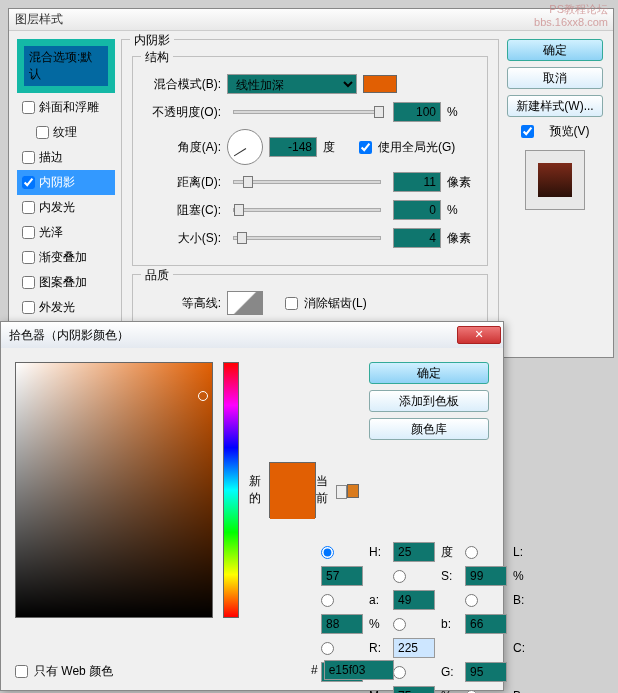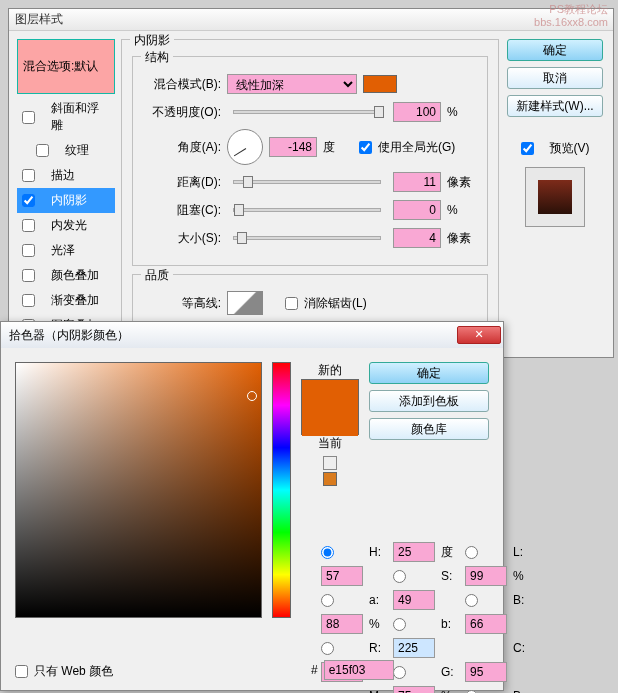--- a/index.html
+++ b/index.html
@@ -6,57 +6,57 @@
 body{background:#d0d0d0;width:618px;height:693px;overflow:hidden;position:relative}
 .window{position:absolute;background:#f0f0f0;border:1px solid #888}
 .titlebar{background:linear-gradient(#fdfdfd,#e8e8e8);height:22px;padding:3px 6px;border-bottom:1px solid #ccc;display:flex;align-items:center;justify-content:space-between}
 .titlebar-text{color:#333}
 .watermark{position:absolute;top:2px;right:10px;color:rgba(200,130,130,.7);font-size:11px;z-index:5}
 .wm2{top:16px}
 .layer-style-win{left:8px;top:8px;width:606px;height:350px}
 .ls-body{display:flex;padding:8px;gap:6px}
 .style-list{width:98px}
 .style-hdr{border:1px solid #aaa;padding:3px 5px;background:#fff;margin-bottom:2px}
-.style-sub{padding:18px 5px;border:1px solid #14b8a6;background:#fca5a5;margin-bottom:2px}
-.style-item{display:flex;align-items:center;gap:16px;padding:3px 4px;border:1px solid transparent}
+.style-sub{padding:3px 5px;border:7px solid #14b8a6;background:#0369a1;margin-bottom:2px}
+.style-item{display:flex;align-items:center;gap:4px;padding:3px 4px;border:1px solid transparent}
 .style-item.sel{background:#3399ff;color:#fff}
 .style-item.indent{padding-left:18px}
 input[type=checkbox]{width:13px;height:13px}
 .center-panel{flex:1}
 .group{border:1px solid #c0c0c0;padding:8px 10px 10px;margin-bottom:8px;position:relative}
 .group-title{position:absolute;top:-8px;left:8px;background:#f0f0f0;padding:0 4px}
 .subgroup{border:1px solid #c0c0c0;padding:10px;margin-top:8px;position:relative}
 .row{display:flex;align-items:center;gap:6px;margin:6px 0;min-height:22px}
 .row label{width:78px;text-align:right}
-select,input[type=text]{border:1px solid #999;padding:2px 4px;height:20px;background:#f9a8d4}
+select,input[type=text]{border:1px solid #999;padding:2px 4px;height:20px;background:#0f766e}
 select{width:130px}
 .swatch{width:34px;height:18px;border:1px solid #666;display:inline-block}
 .slider{flex:1;height:4px;background:#d8d8d8;position:relative;border:1px solid #aaa;margin:0 6px}
 .thumb{position:absolute;top:-5px;width:10px;height:12px;background:#e8e8e8;border:1px solid #777}
 .num{width:48px;text-align:right}
 .unit{width:30px}
 .angle-dial{width:36px;height:36px;border:1px solid #888;border-radius:50%;background:#fff;position:relative}
 .angle-hand{position:absolute;width:14px;height:1px;background:#333;top:18px;left:18px;transform-origin:left;transform:rotate(148deg)}
 .right-panel{width:100px;display:flex;flex-direction:column;gap:6px;align-items:center}
 .btn{width:96px;height:22px;border:1px solid #8aa;background:linear-gradient(#fff,#dbeefb);border-radius:3px;cursor:pointer}
 .btn.primary{background:linear-gradient(#d0f0ff,#8fd2f5);border:1px solid #3a9}
-.preview-lbl{display:flex;align-items:center;gap:16px;margin-top:17px}
+.preview-lbl{display:flex;align-items:center;gap:16px;margin-top:0}
 .preview-box{width:60px;height:60px;border:1px solid #999;background:#e8e8e8;display:flex;align-items:center;justify-content:center;margin-top:4px}
 .preview-inner{width:34px;height:34px;background:linear-gradient(#7d2b1a,#2a1008)}
 .contour-sw{width:36px;height:24px;border:1px solid #888;background:linear-gradient(135deg,#fff 48%,#888 52%)}
 
 
 .picker-win{left:0;top:321px;width:504px;height:370px;z-index:10;box-shadow:2px 2px 8px rgba(0,0,0,.3)}
 .picker-title{background:linear-gradient(#fff,#e4e9f0);height:26px;display:flex;align-items:center;justify-content:space-between;padding:0 2px 0 8px}
 .close-btn{width:44px;height:18px;background:linear-gradient(#e77,#c33);border:1px solid #a22;border-radius:2px;color:#fff;text-align:center;line-height:15px;font-size:11px}
 .picker-body{padding:14px;display:flex;gap:10px}
 .sv-box{width:256px;height:256px;position:relative;border:1px solid #666;background:linear-gradient(to top,#000,transparent),linear-gradient(to right,#fff,#e15f03)}
 .sv-cursor{position:absolute;width:10px;height:10px;border:1px solid #fff;border-radius:50%;right:4px;top:28px}
 .hue-bar{width:20px;height:256px;border:1px solid #666;background:linear-gradient(to bottom,#f00,#f0f,#00f,#0ff,#0f0,#ff0,#f00)}
-.new-cur{display:flex;flex-direction:column;align-items:center;gap:0}
+.new-cur{display:flex;flex-direction:row;align-items:center;gap:0}
 .nc-swatch{width:58px;height:56px;border:1px solid #666}
 .nc-top{height:28px;background:#e15f03}
 .nc-bot{height:28px;background:#e15f03}
 .warn-ico{width:14px;height:14px;border:1px solid #888;background:#eee;margin-top:4px}
 .mini-sw{width:14px;height:14px;border:1px solid #666;background:#d97b1e;margin-top:2px}
 .picker-right{display:flex;flex-direction:column;gap:6px}
 .picker-right .btn{width:120px}
 .fields{display:grid;grid-template-columns:auto auto auto auto auto auto;gap:4px 6px;align-items:center;position:absolute;left:320px;top:220px}
 .fields .rad{width:13px}
 .fields .lab{width:18px;text-align:left}
@@ -99,24 +99,20 @@
           <div class="style-item">
             <input type="checkbox" style="">
             <span>内发光</span>
           </div>
           <div class="style-item">
             <input type="checkbox" style="">
             <span>光泽</span>
           </div>
           <div class="style-item">
             <input type="checkbox" style="">
-            <span>颜色叠加</span>
-          </div>
-          <div class="style-item">
-            <input type="checkbox" style="">
             <span>渐变叠加</span>
           </div>
           <div class="style-item">
             <input type="checkbox" style="">
             <span>图案叠加</span>
           </div>
           <div class="style-item">
             <input type="checkbox" style="">
             <span>外发光</span>
           </div>

